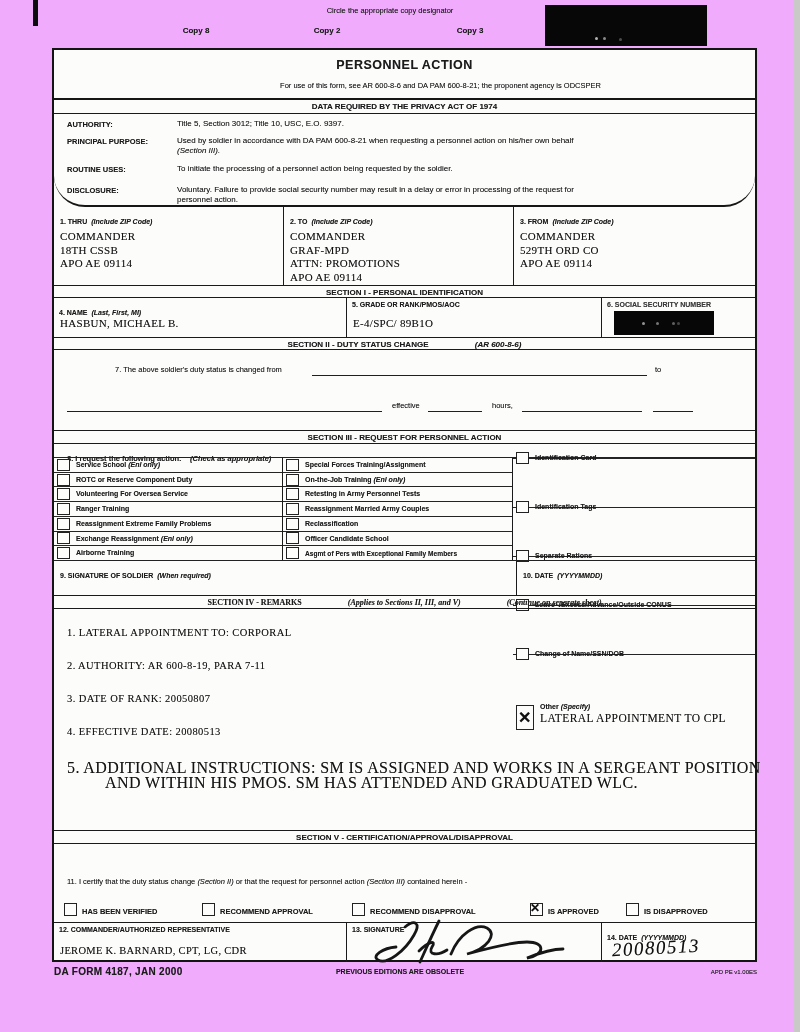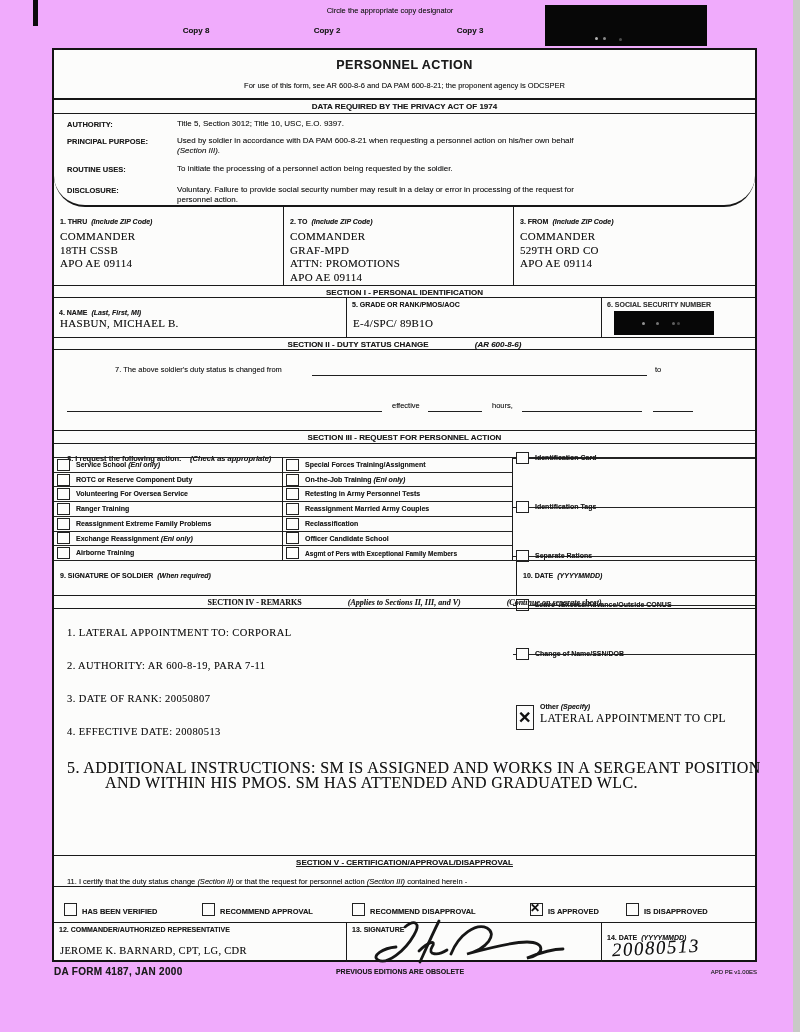--- a/index.html
+++ b/index.html
@@ -47,21 +47,21 @@
   <div class="abs redact" style="left:545px;top:5px;width:162px;height:41px;">
     <span class="dot" style="left:50px;top:32px;opacity:.85;"></span>
     <span class="dot" style="left:58px;top:32px;opacity:.65;"></span>
     <span class="dot" style="left:74px;top:33px;opacity:.35;"></span>
   </div>
 
   <div class="form">
 
     <div class="abs" style="left:0;top:0;width:100%;height:50px;border-bottom:2px solid #161616;box-sizing:border-box;">
       <div class="abs" style="left:0;top:8px;width:100%;text-align:center;font:700 12.5px 'Liberation Sans',sans-serif;letter-spacing:.5px;">PERSONNEL ACTION</div>
-      <div class="abs" style="left:0;top:31px;width:100%;text-align:center;font:400 7.5px 'Liberation Sans',sans-serif;">For use of this form, see AR 600-8-6 and DA PAM 600-8-21; the proponent agency is ODCSPER</div>
+      <div class="abs" style="left:0;top:31px;width:100%;text-align:center;font:400 7.5px 'Liberation Sans',sans-serif;padding-left:36px;">For use of this form, see AR 600-8-6 and DA PAM 600-8-21; the proponent agency is ODCSPER</div>
     </div>
 
     <div class="abs" style="left:0;top:50px;width:100%;height:107px;border-bottom:2px solid #161616;box-sizing:border-box;border-radius:31px;">
       <div class="abs" style="left:0;top:0;width:100%;height:14px;border-bottom:1.2px solid #1a1a1a;text-align:center;font:700 8px/14px 'Liberation Sans',sans-serif;box-sizing:border-box;">DATA REQUIRED BY THE PRIVACY ACT OF 1974</div>
       <div class="abs sans75" style="left:13px;top:20px;">AUTHORITY:</div>
       <div class="abs reg8" style="left:123px;top:19px;width:575px;">Title 5, Section 3012; Title 10, USC, E.O. 9397.</div>
       <div class="abs sans75" style="left:13px;top:37px;">PRINCIPAL PURPOSE:</div>
       <div class="abs reg8" style="left:123px;top:36px;width:590px;">
         <span>Used by soldier in accordance with DA PAM 600-8-21 when requesting a personnel action on his/her own behalf</span><br>
         <i>(Section III).</i>
@@ -253,21 +253,21 @@
       <span class="it" style="font-weight:700;">(Continue on separate sheet)</span>
     </div>
     <div class="abs" style="left:0;top:559px;width:100%;height:246px;">
       <div class="abs serif" style="left:13px;top:18px;width:672px;font-size:10.5px;letter-spacing:.4px;padding-left:38px;text-indent:-38px;">1.   LATERAL APPOINTMENT TO:   CORPORAL</div>
       <div class="abs serif" style="left:13px;top:51px;width:672px;font-size:10.5px;letter-spacing:.4px;padding-left:38px;text-indent:-38px;">2.   AUTHORITY:   AR 600-8-19, PARA 7-11</div>
       <div class="abs serif" style="left:13px;top:84px;width:672px;font-size:10.5px;letter-spacing:.4px;padding-left:38px;text-indent:-38px;">3.   DATE OF RANK:   20050807</div>
       <div class="abs serif" style="left:13px;top:117px;width:672px;font-size:10.5px;letter-spacing:.4px;padding-left:38px;text-indent:-38px;">4.   EFFECTIVE DATE:   20080513</div>
       <div class="abs serif" style="left:13px;top:151px;width:660px;font-size:16px;line-height:15px;letter-spacing:.4px;padding-left:38px;text-indent:-38px;">5.   ADDITIONAL INSTRUCTIONS:   SM IS ASSIGNED AND WORKS IN A SERGEANT POSITION AND WITHIN HIS PMOS.  SM HAS ATTENDED AND GRADUATED WLC.</div>
     </div>
 
-    <div class="bar" style="top:805px;height:32px;text-decoration:underline;">SECTION V - CERTIFICATION/APPROVAL/DISAPPROVAL</div>
+    <div class="bar" style="top:780px;height:14px;">SECTION V - CERTIFICATION/APPROVAL/DISAPPROVAL</div>
     <div class="abs" style="left:0;top:819px;width:100%;height:53px;">
       <div class="abs" style="left:13px;top:8px;font:400 7.5px 'Liberation Sans',sans-serif;">
         <span>11.  I certify that the duty status change</span>
         <i>(Section II)</i>
         <span>or that the request for personnel action</span>
         <i>(Section III)</i>
         <span>contained herein -</span>
       </div>
       <span class="abs" style="left:10px;top:31px;white-space:nowrap;"><span class="cb5"></span><span class="sans75" style="margin-left:5px;">HAS BEEN VERIFIED</span></span>
       <span class="abs" style="left:148px;top:31px;white-space:nowrap;"><span class="cb5"></span><span class="sans75" style="margin-left:5px;">RECOMMEND APPROVAL</span></span>

